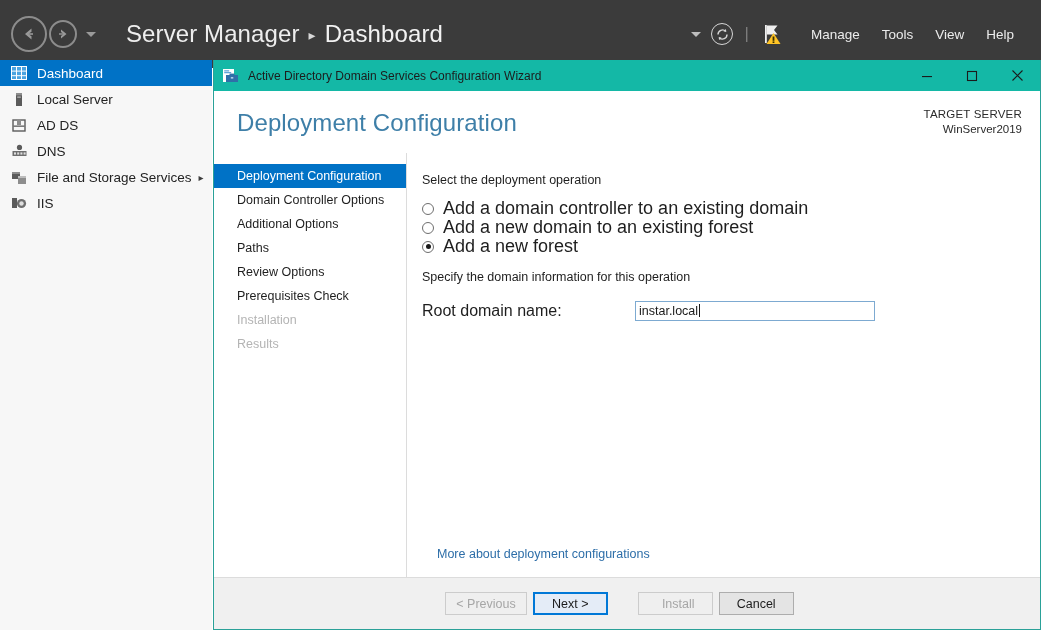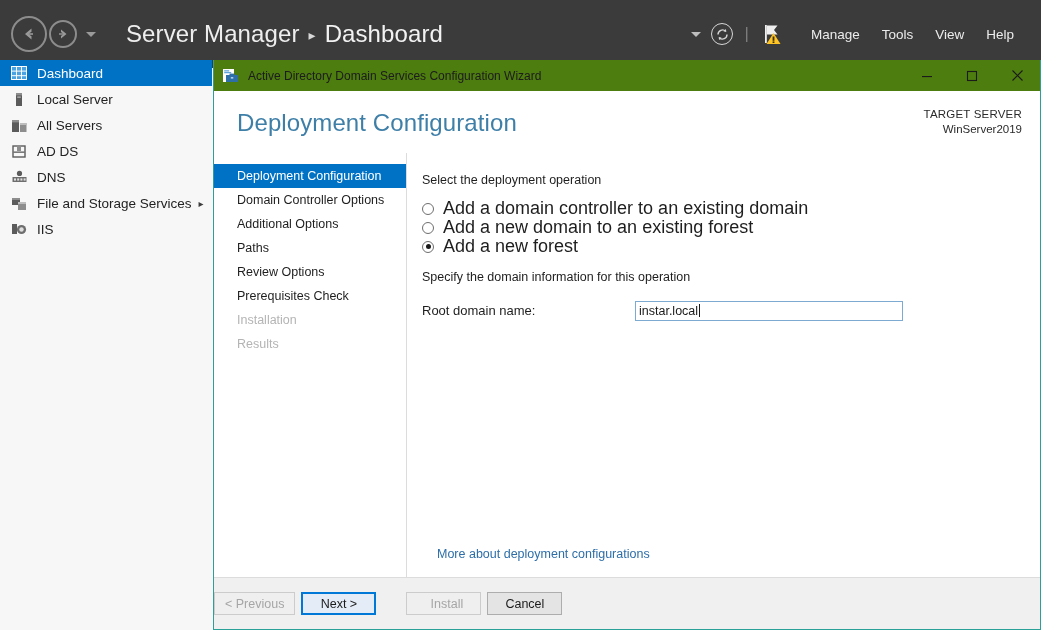--- a/index.html
+++ b/index.html
@@ -88,21 +88,21 @@
 
   
   .wizard {
     position: absolute; left: 213px; top: 60px; width: 828px; height: 570px;
     background: #ffffff;
     border: 1px solid #2aa198;
     border-top: none;
     display: flex; flex-direction: column;
   }
   .wiz-titlebar {
-    height: 31px; background: #4d7c0f; flex: 0 0 31px;
+    height: 31px; background: #14b8a6; flex: 0 0 31px;
     display: flex; align-items: center; position: relative;
   }
   .wiz-ico { margin-left: 8px; width: 17px; height: 17px; display: block; }
   .wiz-title {
     margin-left: 9px; font-size: 12px; color: #1c1c1c; white-space: nowrap;
   }
   .wiz-ctrls { margin-left: auto; display: flex; height: 31px; }
   .wiz-btn {
     width: 45px; height: 31px; display: flex; align-items: center; justify-content: center;
     color: #1b1b1b;
@@ -146,39 +146,39 @@
   .radio {
     width: 12px; height: 12px; border-radius: 50%;
     border: 1px solid #6e6e6e; background: #ffffff;
     margin-right: 9px; flex: 0 0 12px; position: relative;
   }
   .radio.checked::after {
     content: ""; position: absolute; left: 2.5px; top: 2.5px;
     width: 5px; height: 5px; border-radius: 50%; background: #1a1a1a;
   }
   .field-row { display: flex; align-items: center; height: 21px; }
-  .field-label { font-size: 13px; color: #1e1e1e; width: 213px; flex: 0 0 213px; }
+  .field-label { font-size: 16px; color: #1e1e1e; width: 213px; flex: 0 0 213px; }
   .field-input {
-    width: 268px; height: 20px; border: 1px solid #7daad1; background: #ffffff;
+    width: 240px; height: 20px; border: 1px solid #7daad1; background: #ffffff;
     font-size: 12.5px; color: #1a1a1a; padding: 0 0 0 3px;
     display: flex; align-items: center; position: relative;
   }
   .caret-bar {
     display: inline-block; width: 1px; height: 13px; background: #1a1a1a;
     margin-left: 1px;
   }
   .more-link {
     position: absolute; left: 15px; bottom: 16px;
     font-size: 12.5px; color: #2d6ea8; cursor: pointer;
   }
 
   .wiz-footer {
     flex: 0 0 52px; height: 52px; background: #f0f0f0;
     border-top: 1px solid #dcdcdc;
-    display: flex; align-items: center; justify-content: flex-start;
+    display: flex; align-items: center; justify-content: center;
     padding-right: 15px; gap: 0;
   }
   .fbtn {
     height: 23px; min-width: 75px; padding: 0 10px;
     font-size: 12.5px; font-family: "Liberation Sans", sans-serif;
     background: #e4e4e4; border: 1px solid #adadad; color: #1b1b1b;
     display: flex; align-items: center; justify-content: center;
     cursor: default; white-space: nowrap;
   }
   .fbtn.disabled { color: #a6a6a6; background: #efefef; border-color: #cccccc; }
@@ -265,31 +265,20 @@
       <span class="nav-ico">
         <svg width="16" height="15" viewBox="0 0 16 15">
           <rect x="5" y="1" width="6" height="13" fill="#5b5b5b"></rect>
           <rect x="5" y="1" width="6" height="2.4" fill="#8d8d8d"></rect>
           <rect x="6.2" y="4.6" width="3.6" height="1" fill="#cfcfcf"></rect>
         </svg>
       </span>
       <span class="nav-label">Local Server</span>
     </div>
 
-    <div class="nav-item">
-      <span class="nav-ico">
-        <svg width="17" height="15" viewBox="0 0 17 15">
-          <rect x="1" y="2" width="7" height="12" fill="#5b5b5b"></rect>
-          <rect x="1" y="2" width="7" height="2.4" fill="#8d8d8d"></rect>
-          <rect x="9" y="5" width="6.5" height="9" fill="#8d8d8d"></rect>
-          <rect x="9" y="5" width="6.5" height="2" fill="#bdbdbd"></rect>
-        </svg>
-      </span>
-      <span class="nav-label">All Servers</span>
-    </div>
 
     <div class="nav-item">
       <span class="nav-ico">
         <svg width="16" height="15" viewBox="0 0 16 15">
           <rect x="2" y="2" width="12" height="11" fill="none" stroke="#5b5b5b" stroke-width="1.4"></rect>
           <rect x="6" y="1" width="4" height="6" fill="#8d8d8d"></rect>
           <rect x="2.5" y="7.5" width="11" height="1.3" fill="#5b5b5b"></rect>
         </svg>
       </span>
       <span class="nav-label">AD DS</span>

